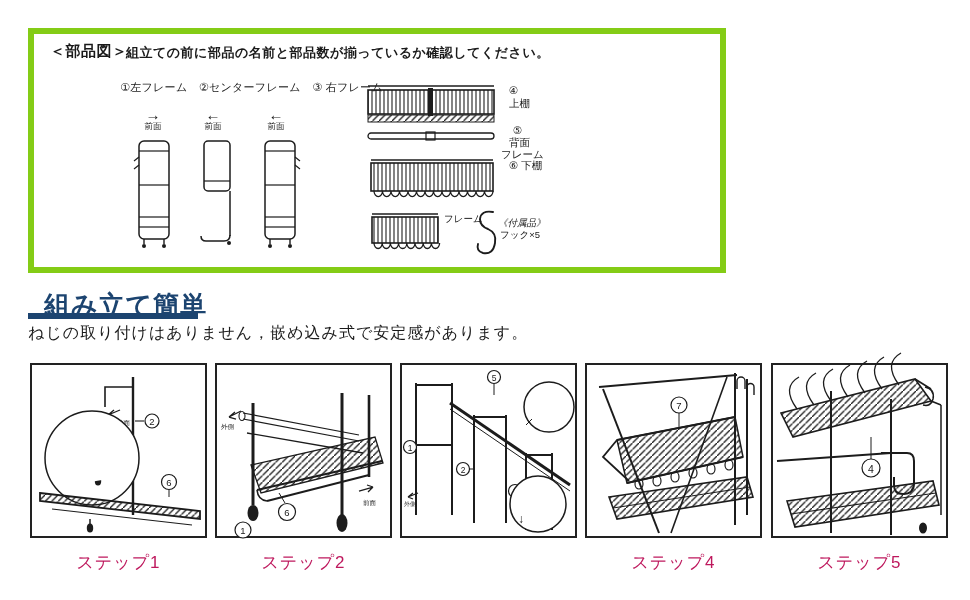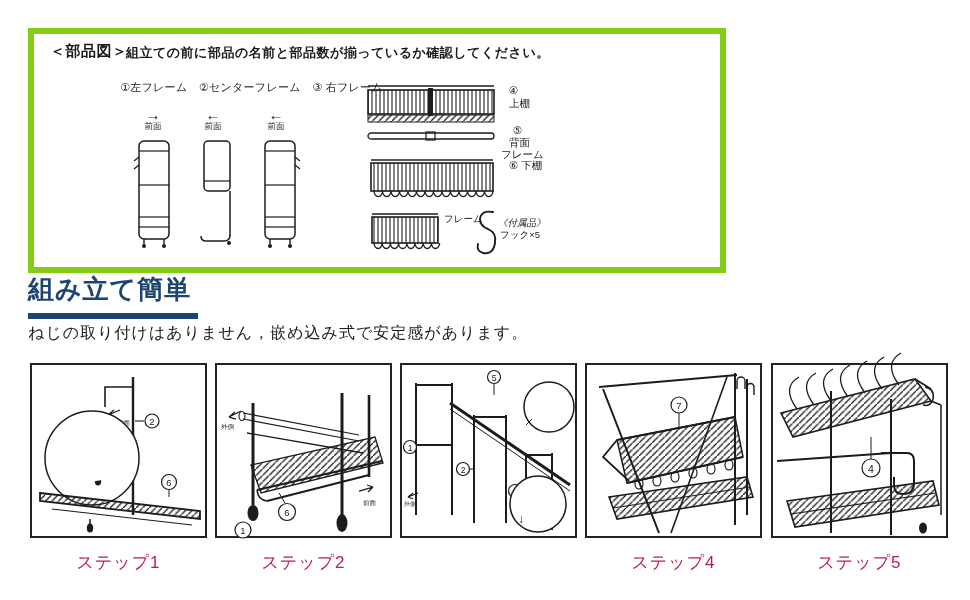--- a/index.html
+++ b/index.html
@@ -129,21 +129,21 @@
     </svg>
     <span class="abs part-label-sm" style="left:410px;top:179px;">フレーム</span>
 
     <svg style="left:440px;top:175px;" width="26" height="48" viewBox="0 0 26 48">
       <path d="M19,3 q-12,-2 -13,7 q0,7 8,10 q9,4 7,14 q-2,12 -12,10 q-7,-2 -5,-9" class="ln" stroke-width="1.9" stroke-linecap="round"></path>
     </svg>
     <span class="abs part-label-sm" style="left:464px;top:183px;font-style:italic;">《付属品》</span>
     <span class="abs part-label-sm" style="left:466px;top:195px;">フック×5</span>
   </div>
 
-  <h2 class="abs heading" style="margin:0;">組み立て簡単</h2>
+  <h2 class="abs heading" style="margin:16px;">組み立て簡単</h2>
   <div class="abs heading-bar"></div>
   <p class="abs desc" style="margin:0;">ねじの取り付けはありません，嵌め込み式で安定感があります。</p>
 
   <div class="abs step-box" style="left:30px;">
     <svg style="left:0;top:0;" width="173" height="171" viewBox="0 0 173 171">
       <line x1="101" y1="12" x2="101" y2="150" class="ln" stroke-width="2.4"></line>
       <path d="M73,42 V22 H101" class="ln" stroke-width="1.6"></path>
       <path d="M88,45 l-12,5 m0,0 l6,-5 m-6,5 l7,2" class="ln" stroke-width="1.3"></path>
       <text x="85" y="60" class="tiny">前面</text>
       <line x1="103" y1="56" x2="112" y2="56" class="ln" stroke-width="1.1"></line>

